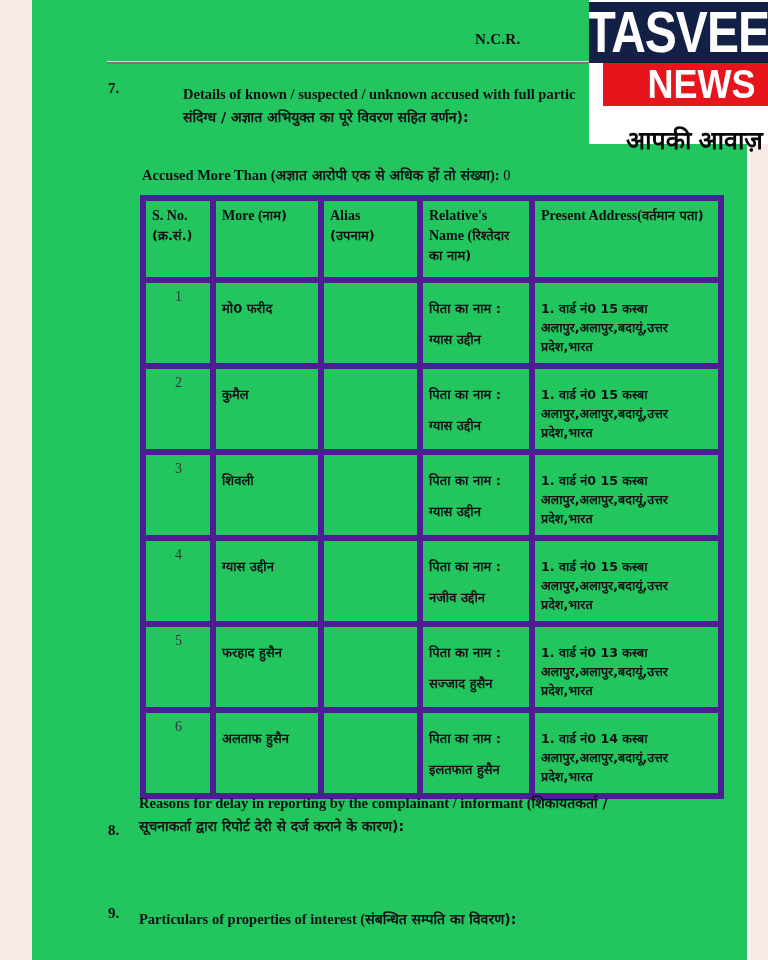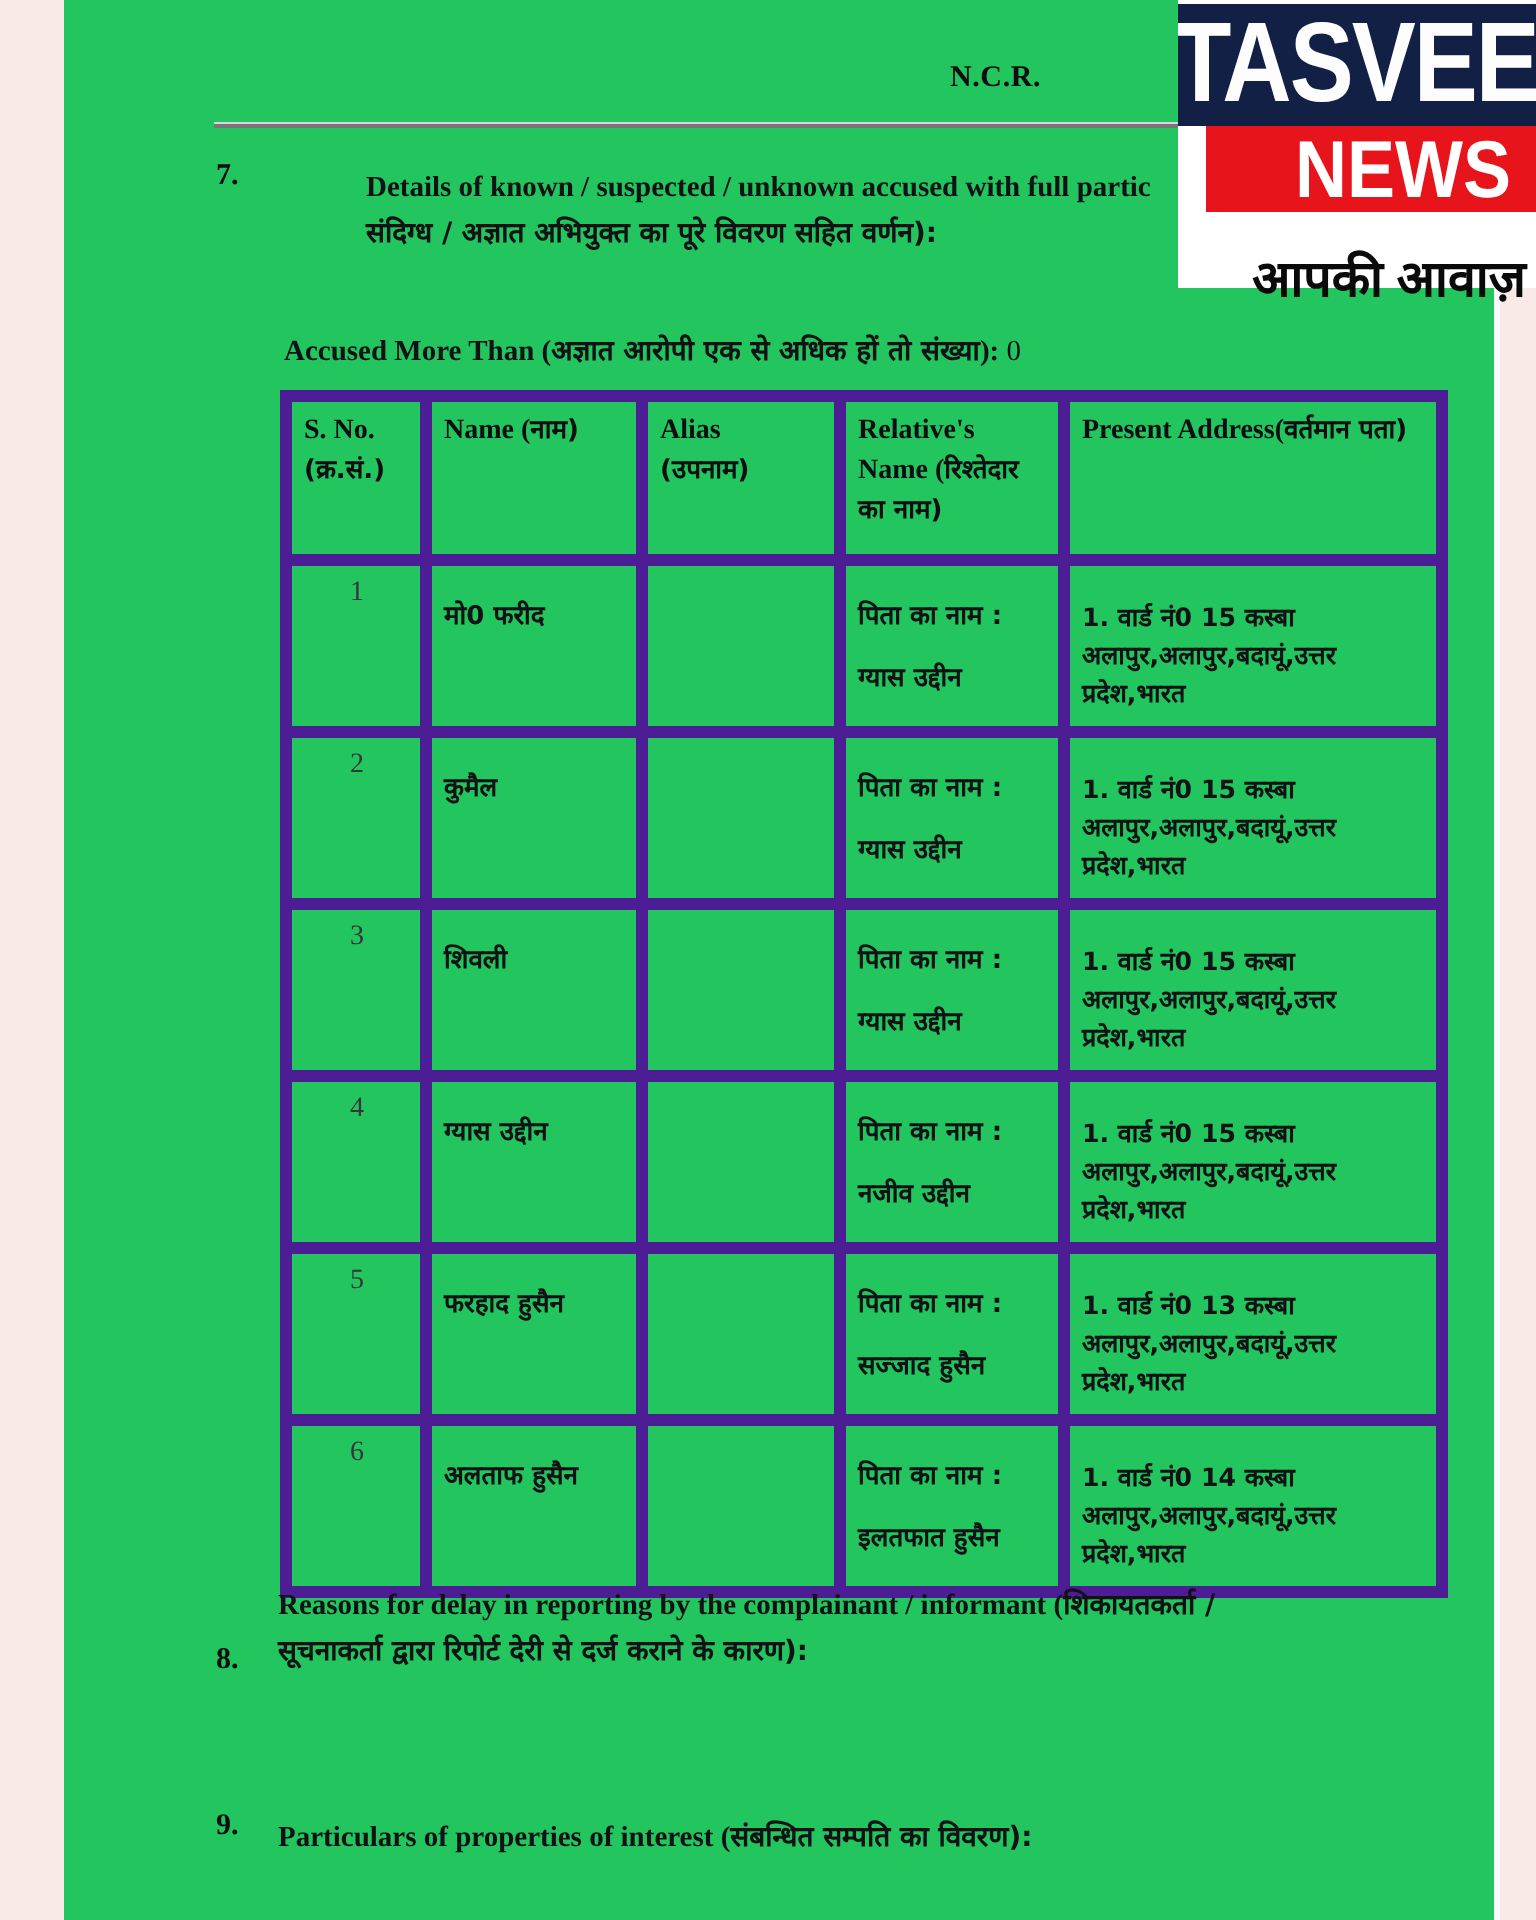--- a/index.html
+++ b/index.html
@@ -238,21 +238,21 @@
         <col class="c-rel">
         <col class="c-addr">
     </colgroup>
     <thead>
       <tr>
         <th>
           <span>S. No.</span><br>
           <span class="dev">(क्र.सं.)</span>
         </th>
         <th>
-          <span>Name (</span><span class="dev">नाम)</span>
+          <span>More (</span><span class="dev">नाम)</span>
         </th>
         <th>
           <span>Alias</span><br>
           <span class="dev">(उपनाम)</span>
         </th>
         <th>
           <span>Relative's Name (</span><span class="dev">रिश्तेदार का नाम)</span>
         </th>
         <th>
           <span>Present Address(</span><span class="dev">वर्तमान पता)</span>

